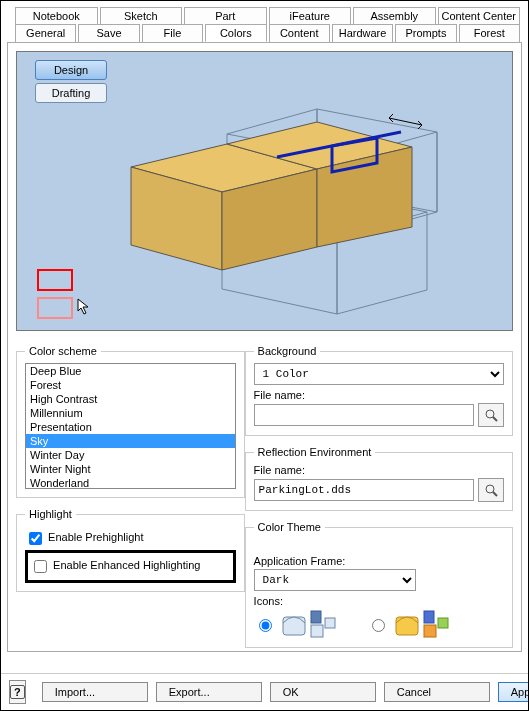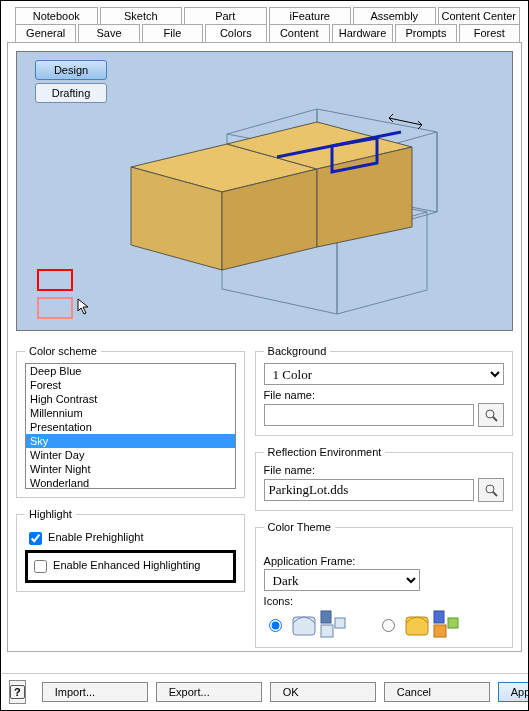--- a/index.html
+++ b/index.html
@@ -68,40 +68,40 @@
     border-color: #4a7fbf;
   }
   .pv-btn.secondary { background: #ecf2f8; }
   fieldset {
     border: 1px solid #ccc;
     border-radius: 0;
     margin: 10px 0 0 0;
     padding: 6px 8px 8px 8px;
   }
   legend { padding: 0 4px; }
-  .columns { display: flex; gap: 10px; margin-top: 4px;}
+  .columns { display: flex; gap: 0; margin-top: 4px;}
   .col-left { width: 46%; }
   .col-right { flex: 1; }
   .listbox {
     border: 1px solid #888;
     height: 124px;
     overflow: auto;
     background: #fff;
   }
   .li { padding: 1px 4px; white-space: nowrap; cursor: default;}
   .li.sel { background: #3399ff; color: #fff; }
   label.ck { display: block; margin-top: 3px; }
   label.ck input { vertical-align: middle; margin-right: 3px;}
   .field-row { margin-top: 4px; }
   .field-row .lbl { display: block; margin-bottom: 2px; }
   .row-inline { display: flex; gap: 4px; align-items: center; }
   input[type=text], select.combo {
     border: 1px solid #999;
     padding: 2px 4px;
-    font-family: Liberation Serif, serif; font-size: 13px;
+    font-family: Liberation Mono, monospace; font-size: 11px;
     background: #fff;
     height: 22px; box-sizing: border-box;
   }
   select.combo { width: 100%; }
   .icon-btn {
     width: 24px; height: 22px;
     border: 1px solid #999;
     background: #f4f4f4;
     cursor: pointer;
     display: inline-flex; align-items: center; justify-content: center;

